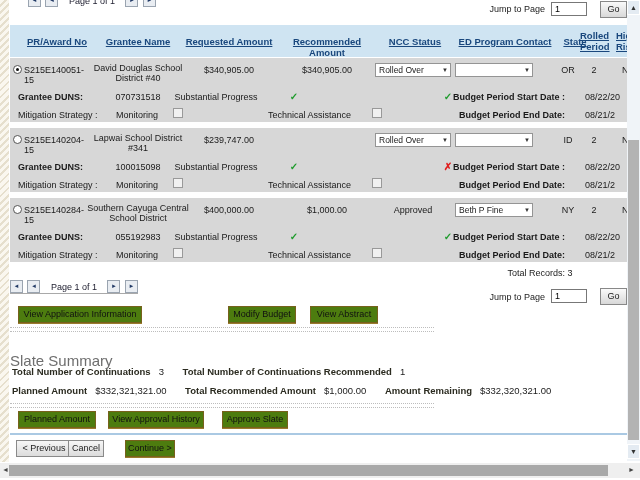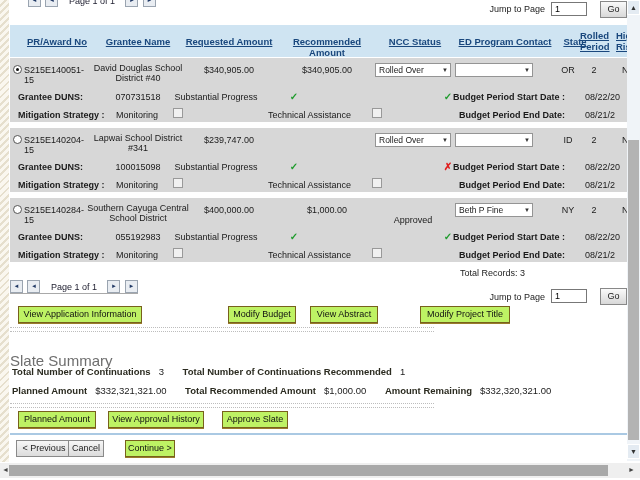--- a/index.html
+++ b/index.html
@@ -61,59 +61,59 @@
 
   .radio { position:absolute; left:3px; top:7px; width:9px; height:9px; border:1px solid #555;
     border-radius:50%; background:#fff; }
   .radio.sel::after { content:""; position:absolute; left:2px; top:2px; width:3px; height:3px;
     border-radius:50%; background:#111; }
 
   .c-pr { left:14px; top:7px; width:70px; }
   .c-name { left:76px; top:5px; width:104px; text-align:center; line-height:10px; }
   .c-req { left:169px; top:7px; width:100px; text-align:center; }
   .c-rec { left:267px; top:7px; width:100px; text-align:center; }
-  .c-ncc-txt { left:365px; top:7px; width:76px; text-align:center;margin-top:10px; }
+  .c-ncc-txt { left:365px; top:7px; width:76px; text-align:center; }
   .c-state { left:540px; top:7px; width:36px; text-align:center; }
   .c-bp { left:570px; top:7px; width:28px; text-align:center; }
   .c-hr { left:612px; top:7px; width:20px; }
 
   .select { position:absolute; height:14px; background:#fff; border:1px solid #949494;
     font-size:8.5px; display:flex; align-items:center; padding-left:3px; cursor:pointer; }
   .sel-ncc { left:365px; top:5px; width:76px; }
   .sel-contact { left:445px; top:5px; width:78px; }
   .sel-arrow { margin-left:auto; font-size:6px; color:#333; padding:0 2px 0 2px; }
 
   .c-duns-label { left:8px; top:34px; font-weight:bold; }
   .c-duns { left:76px; top:34px; width:104px; text-align:center; }
   .c-sp { left:156px; top:34px; width:100px; text-align:center; }
   .c-check1 { left:274px; top:33px; width:20px; text-align:center; }
   .c-bc { left:320px; top:34px; width:80px; text-align:center;margin-top:30px; }
   .c-check2 { left:428px; top:33px; width:20px; text-align:center; }
   .c-start-label { left:395px; top:34px; width:160px; text-align:right; font-weight:bold; }
   .c-date1 { left:575px; top:34px; width:60px; }
-  .c-mit-label { left:8px; top:52px; font-weight:bold; }
+  .c-mit-label { left:8px; top:52px; font-weight:normal; }
   .c-monitoring { left:106px; top:52px; }
   .c-tech { left:258px; top:52px; }
   .c-end-label { left:395px; top:52px; width:160px; text-align:right; font-weight:bold; }
   .c-date2 { left:575px; top:52px; width:60px; }
 
   .checkbox { position:absolute; width:10px; height:10px; border:1px solid #999; background:#f1f1f1; }
   .cb1 { left:163px; top:50px; }
   .cb2 { left:362px; top:50px; }
 
   .check { color:#1f9c2d; font-weight:bold; font-size:10px; }
   .cross { color:#e01f1f; font-weight:bold; font-size:10px; }
 
   
   .bot-pager { left:10px; top:277px; height:17px; white-space:nowrap;
     border-bottom:1px solid #a9a9a9; padding-bottom:2px; }
-  .total-records { left:460px; top:268px; width:160px; text-align:left; font-size:9px; color:#222; }
-
-  
-  .btn-orange { position:absolute; height:17px; background:#bef264; border:1px solid #77611c;
+  .total-records { left:460px; top:268px; width:160px; text-align:center; font-size:9px; color:#222; }
+
+  
+  .btn-orange { position:absolute; height:17px; background:#4d7c0f; border:1px solid #77611c;
     font-size:9px; color:#111; text-align:center; line-height:15px; cursor:pointer;
     box-shadow:0 1px 0 #9a7b2d; }
   .btn-gray { position:absolute; height:17px; background:linear-gradient(#f6f6f6,#dcdcdc);
     border:1px solid #8a8a8a; font-size:9px; color:#222; text-align:center; line-height:15px;
     cursor:pointer; }
 
   .dotline { position:absolute; left:10px; width:424px; height:5px;
     border-top:1px dotted #bdbdbd; border-bottom:1px dotted #bdbdbd; }
 
   
@@ -261,21 +261,20 @@
     <span class="pg-btn">►</span>
     <span class="pg-btn">►</span>
   </div>
   <span class="abs jump-label rt" style="left:420px;top:292px;width:125px;">Jump to Page</span>
   <input class="jump-input" style="left: 551px; top: 289px;" value="1">
   <div class="go-btn" style="left:600px;top:288px;">Go</div>
 
   <div class="btn-orange" style="left:18px;top:306px;width:124px;">View Application Information</div>
   <div class="btn-orange" style="left:228px;top:306px;width:68px;">Modify Budget</div>
   <div class="btn-orange" style="left:310px;top:306px;width:68px;">View Abstract</div>
-  <div class="btn-orange" style="left:420px;top:306px;width:90px;">Modify Project Title</div>
 
   <div class="dotline" style="top:327px;"></div>
 
   <span class="abs slate-title">Slate Summary</span>
   <div class="slate-line" style="top:366px;">
     <span class="lbl">Total Number of Continuations</span><span class="val">3</span>
     <span class="lbl">Total Number of Continuations Recommended</span><span class="val">1</span>
   </div>
   <div class="slate-line" style="top:385px;">
     <span class="lbl">Planned Amount</span><span class="val">$332,321,321.00</span>

